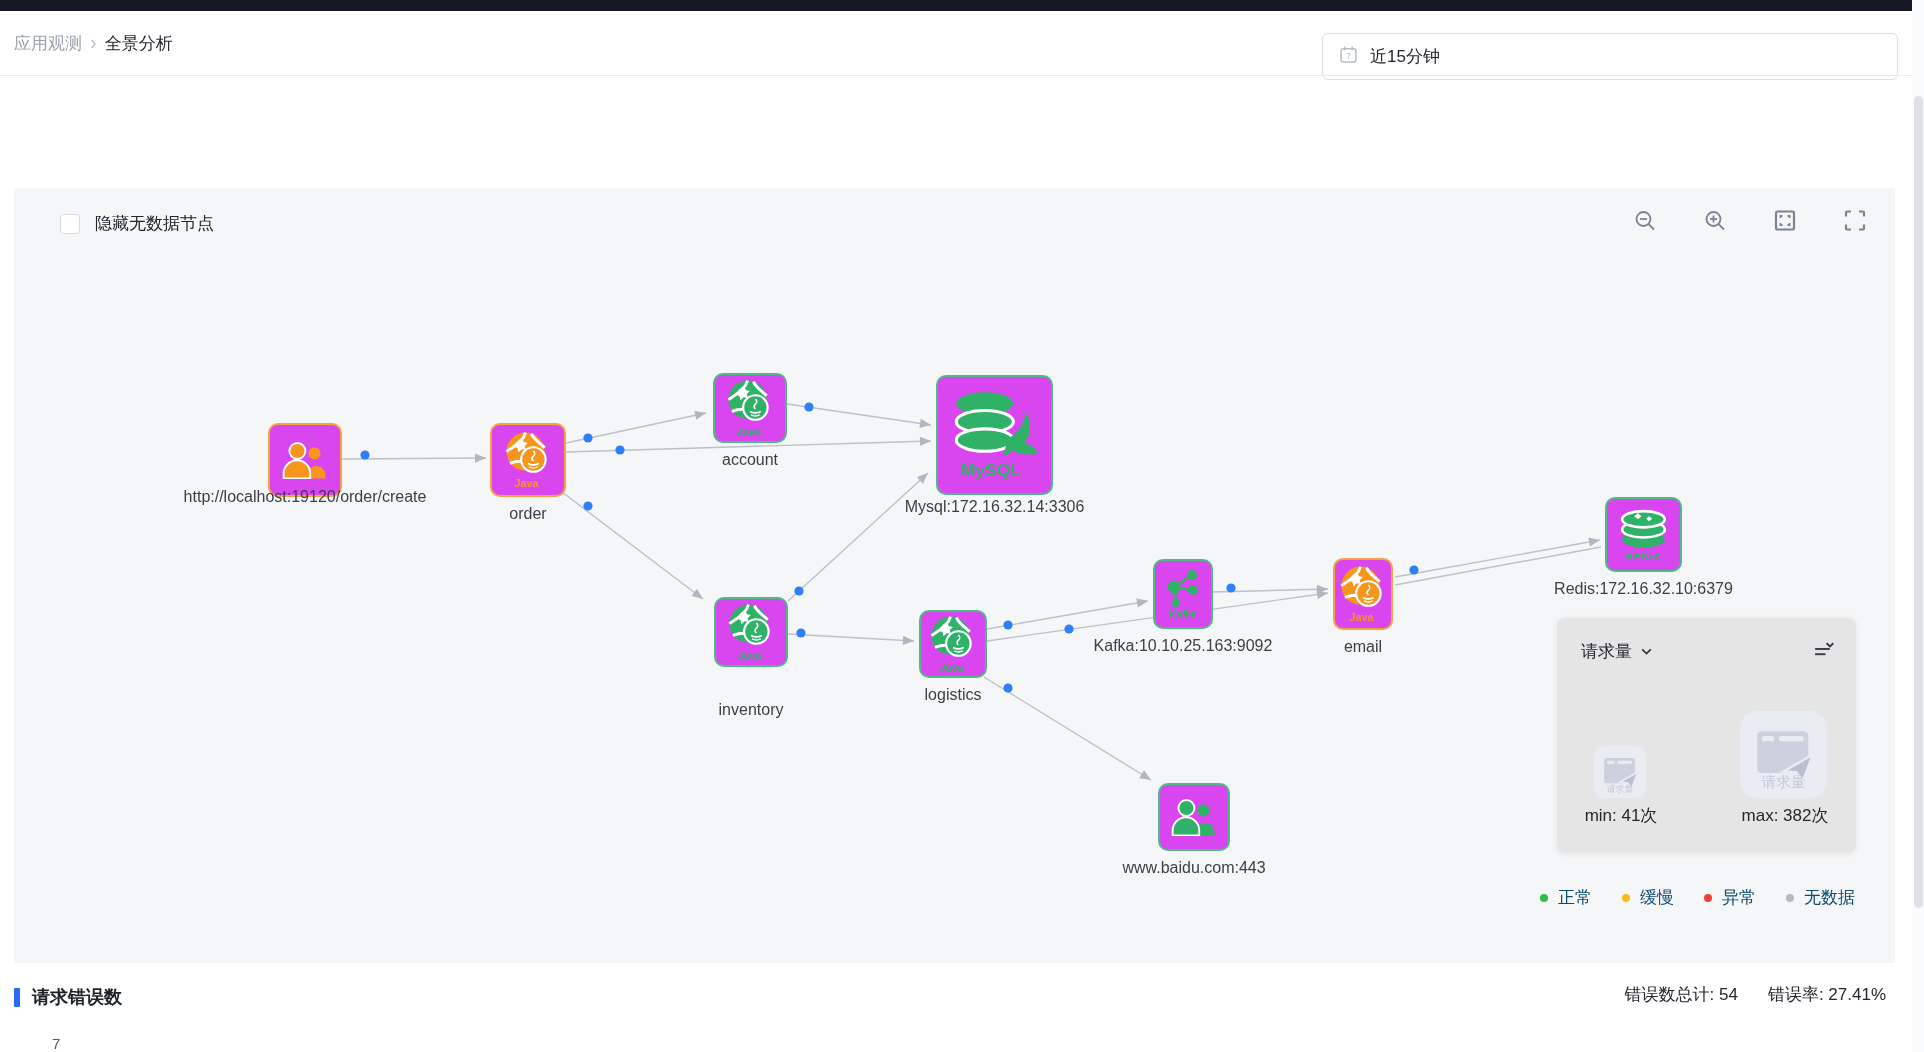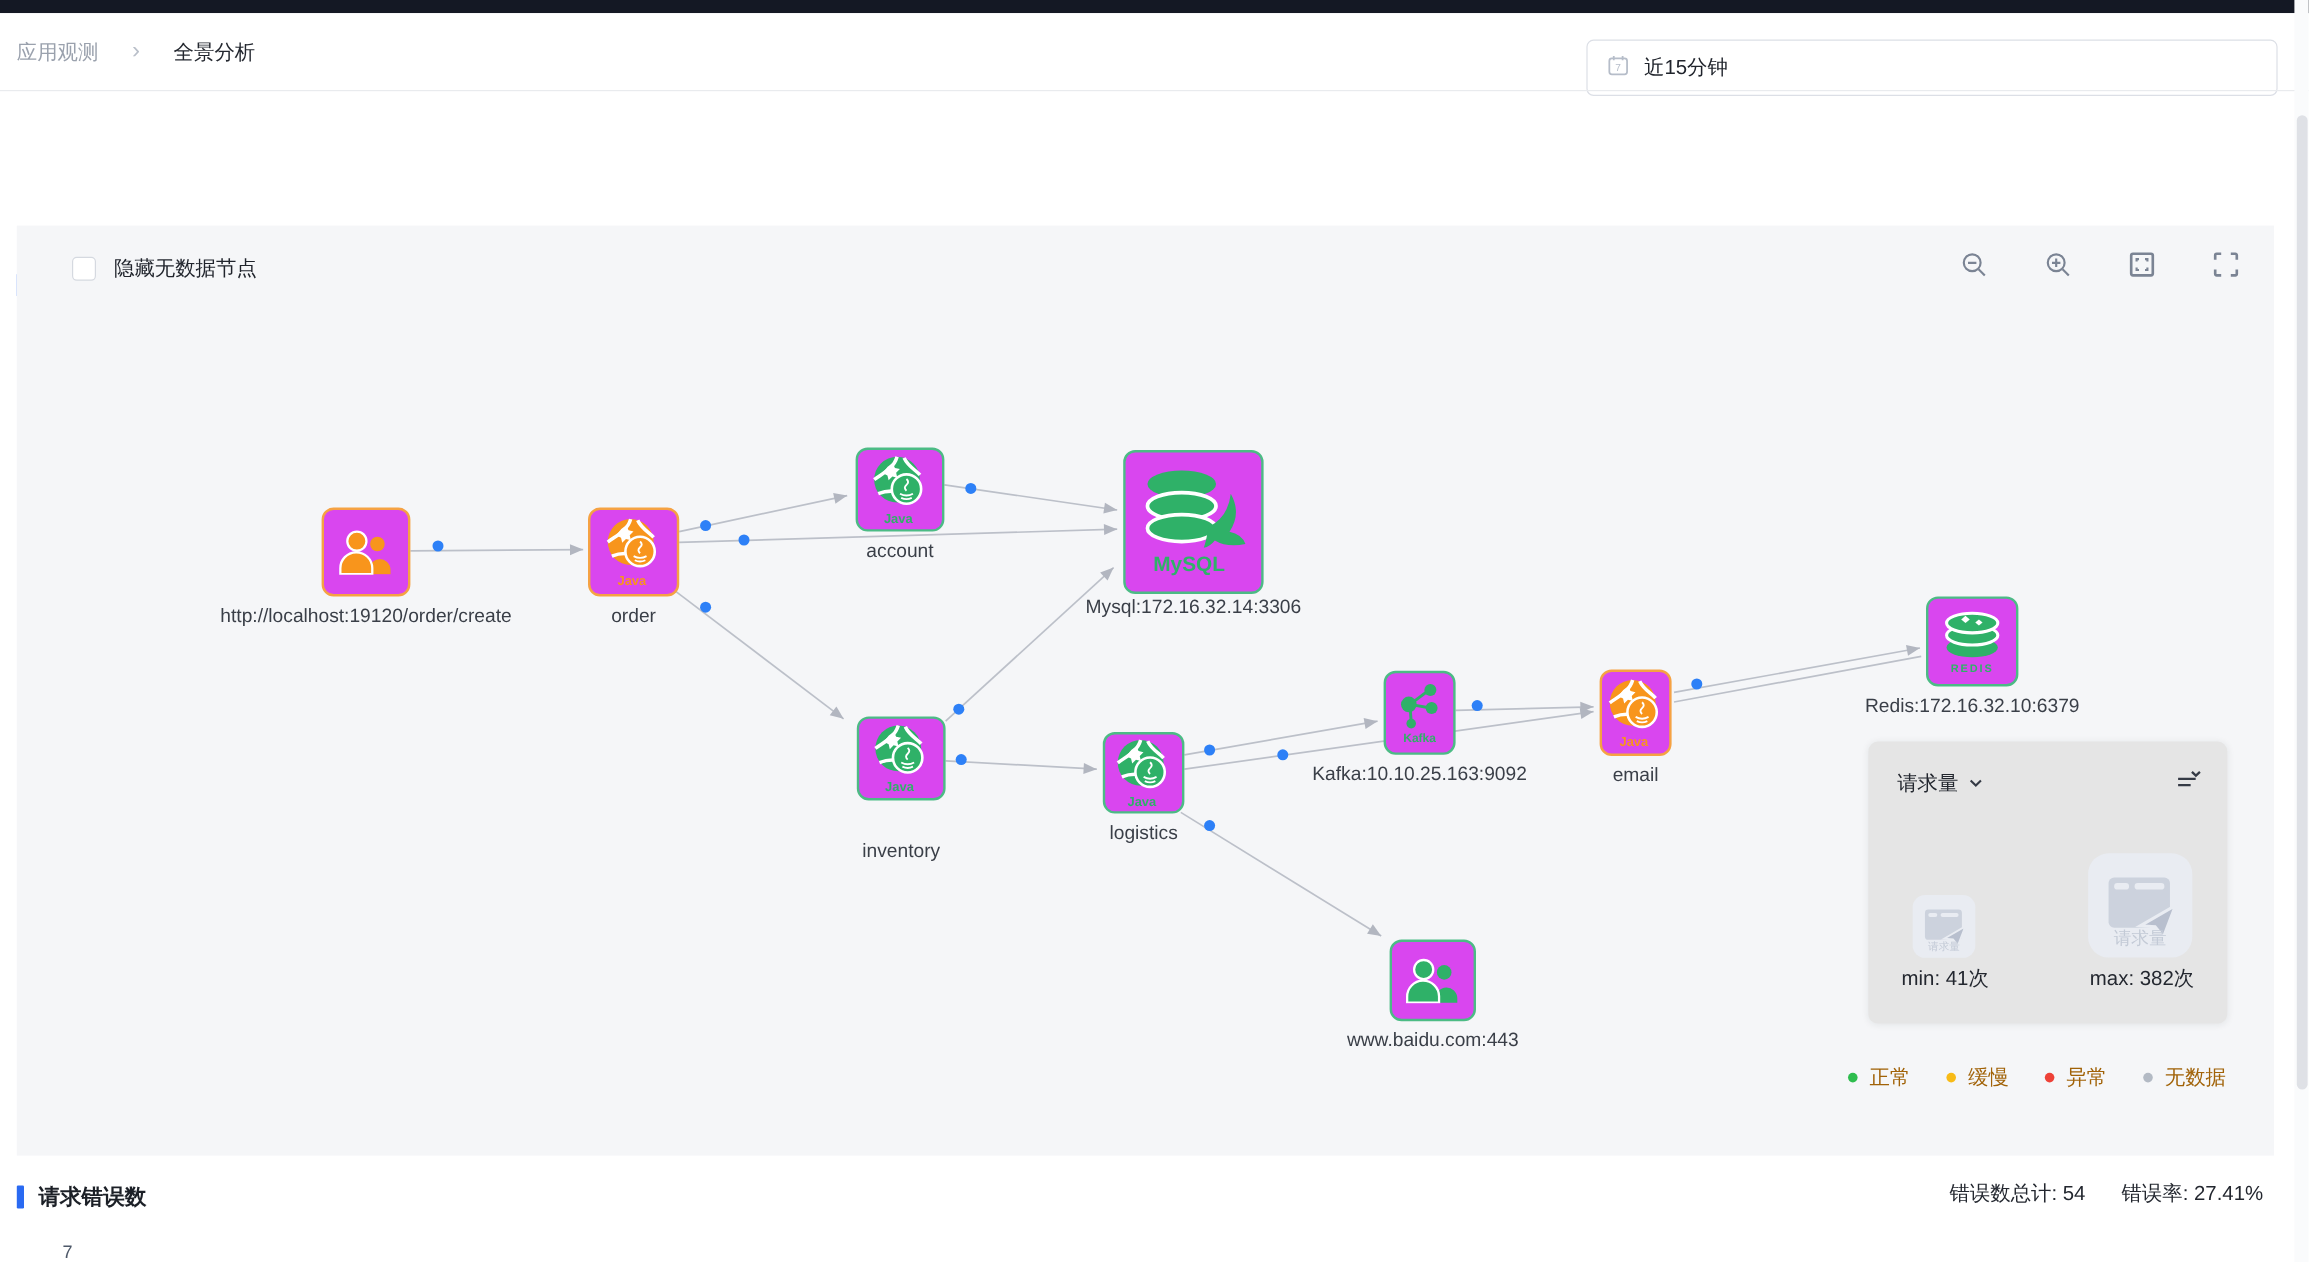--- a/index.html
+++ b/index.html
@@ -3,21 +3,21 @@
 <meta charset="utf-8">
 <style>
   * { margin:0; padding:0; box-sizing:border-box; }
   html,body { background:#fff; }
   .page {
     position:relative; width:1924px; height:1052px; overflow:hidden;
     font-family:"Liberation Sans","DejaVu Sans",sans-serif; background:#fff; color:#22262e;
   }
   .topbar { position:absolute; left:0; top:0; width:1924px; height:11px; background:#141824; }
   .header-row { position:absolute; left:0; top:11px; width:1924px; height:64px; background:#fff; }
-  .breadcrumb { position:absolute; left:14px; top:0; height:64px; display:flex; align-items:center; gap:28px; font-size:17px; }
+  .breadcrumb { position:absolute; left:14px; top:0; height:64px; display:flex; align-items:center; gap:8px; font-size:17px; }
   .crumb-dim { color:#9aa1ad; }
   .crumb-sep { color:#b9bfc9; font-size:20px; line-height:1; transform:translateY(-1px); }
   .crumb-cur { color:#23272f; }
   .header-divider { position:absolute; left:0; top:75px; width:1924px; height:1px; background:#e9ebee; }
 
   .time-picker { position:absolute; top:22px; left:1322px; width:576px; height:47px; background:#fff;
     border:1px solid #dcdfe6; border-radius:6px; display:flex; align-items:center; padding:0 16px; gap:12px; }
   .time-picker .value { font-size:17px; color:#20242c; }
 
   .section-row1 { position:absolute; left:0; top:100px; width:1924px; height:75px; }
@@ -50,21 +50,21 @@
   .legend-card-title { font-size:17px; color:#23272f; display:flex; align-items:center; gap:7px; cursor:pointer; }
   .legend-card-sort { margin-left:auto; cursor:pointer; }
   .req-icon { position:absolute; }
   .req-min-icon { left:35px; top:126px; }
   .req-max-icon { left:180px; top:90px; }
   .req-cap { position:absolute; font-size:17px; color:#23272f; transform:translateX(-50%); top:186px; white-space:nowrap; }
   .req-min-cap { left:64px; }
   .req-max-cap { left:228px; }
 
   .status-legend { position:absolute; right:40px; top:698px; display:flex; align-items:center; gap:30px; }
-  .status-item { display:flex; align-items:center; gap:10px; font-size:17px; color:#a16207; }
+  .status-item { display:flex; align-items:center; gap:10px; font-size:17px; color:#0c4a6e; }
   .status-dot { width:8px; height:8px; border-radius:50%; }
 
   .section-row2 { position:absolute; left:0; top:975px; width:1924px; height:50px; background:#fff; }
   .t-err { left:14px; top:10px; }
   .err-stats { position:absolute; right:38px; top:8px; display:flex; gap:30px; font-size:17px; color:#23272f; }
   .axis-tick-7 { position:absolute; left:52px; top:1035px; font-size:15px; color:#4e5969; }
 
   .scrollbar { position:absolute; right:0; top:0; width:12px; height:1052px; background:#fafbfc; }
   .scroll-thumb { position:absolute; left:1.5px; top:96px; width:9px; height:812px; background:#dfe1e6; border-radius:5px; cursor:grab; }
 </style>
@@ -155,21 +155,21 @@
         <div class="gnode orange" style="left: 254px; top: 235px; width: 74px; height: 74px;">
           <span style="display: flex; align-items: center; justify-content: center;">
             <svg width="46" height="38" viewBox="0 0 48 40">
       <circle cx="34" cy="13" r="6.4" fill="#F8951C"></circle>
       <path d="M26.5 39.5 v-3.5 a9.5 9.5 0 0 1 19 -0.5 V39.5 z" fill="#F8951C"></path>
       <circle cx="16" cy="10.5" r="8.4" fill="#F8951C" stroke="#fff" stroke-width="2"></circle>
       <path d="M1.5 39.5 v-5 a13.5 13.5 0 0 1 28 -0.5 V39.5 z" fill="#F8951C" stroke="#fff" stroke-width="2"></path>
     </svg>
           </span>
         </div>
-        <div class="gnode-label" style="left: 291px; top: 317px;">http://localhost:19120/order/create</div>
+        <div class="gnode-label" style="left: 291px; top: 300px;">http://localhost:19120/order/create</div>
         <div class="gnode orange" style="left: 476px; top: 235px; width: 76px; height: 74px;">
           <span style="display: flex; align-items: center; justify-content: center;">
             <svg width="47" height="59" viewBox="0 0 48 60">
       <circle cx="21" cy="21" r="19.5" fill="#F8951C"></circle>
       <path d="M21 1.5 C18 12 8 16 1.5 21" stroke="#fff" stroke-width="3" fill="none"></path>
       <path d="M5 33 C15 29 23 30 32 36" stroke="#fff" stroke-width="3" fill="none"></path>
       <path d="M27 2.5 C30 9.5 37 13 40.5 17" stroke="#fff" stroke-width="3" fill="none"></path>
       <path d="M13 10 l4.2 -3.2 l2 4.2 l4.2 1 l-3.2 3.2 l1 4.2 l-4.2 -1 l-3.2 3.2 l-1 -4.2 l-4.2 -2.1 z" fill="#fff"></path>
       <circle cx="29" cy="29" r="12.5" fill="#F8951C" stroke="#fff" stroke-width="2.2"></circle>
       <path d="M29 20.5 q2.8 2.5 0 5 q-2.8 2.5 0 5" stroke="#fff" stroke-width="1.6" fill="none"></path>

